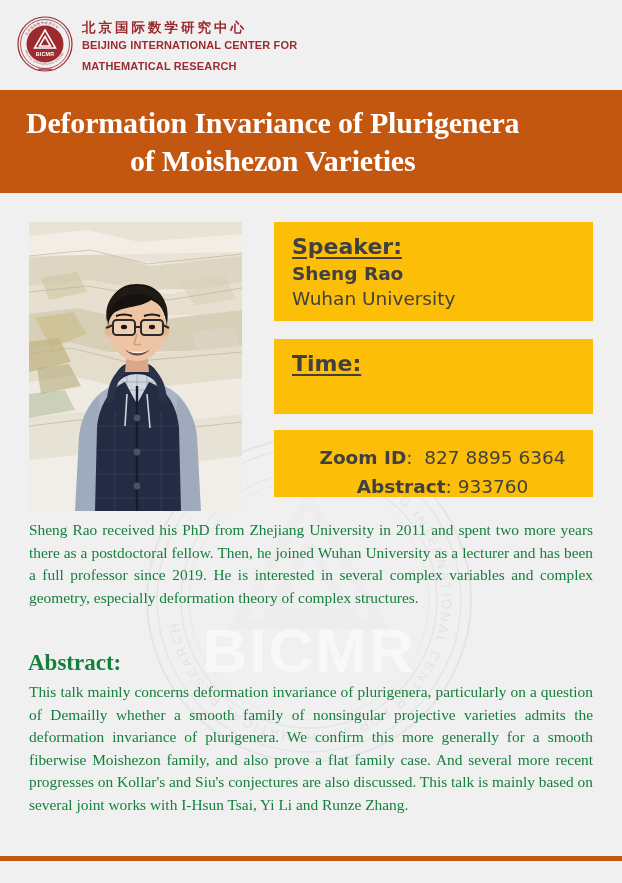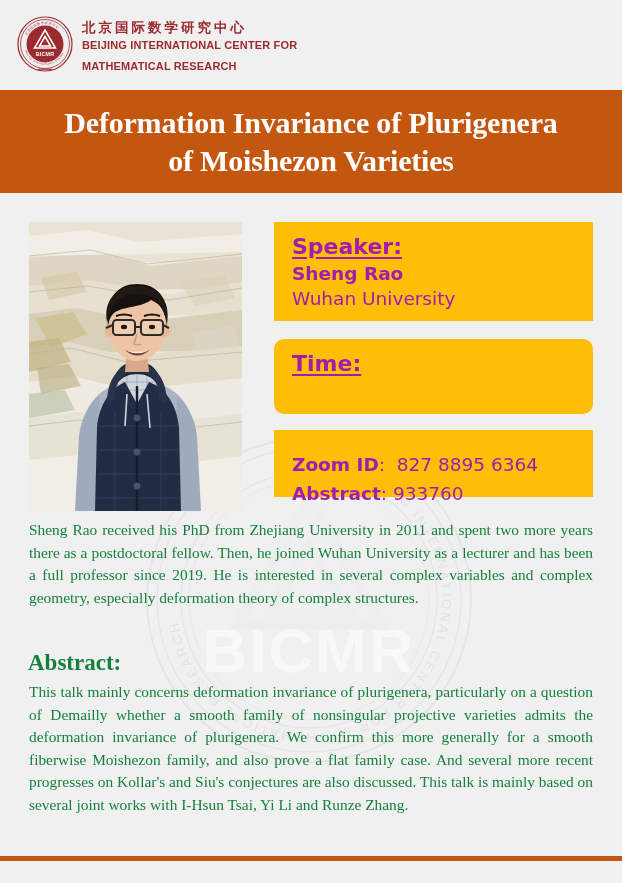--- a/index.html
+++ b/index.html
@@ -71,21 +71,21 @@
   .title-banner {
     position: absolute;
     left: 0;
     top: 90px;
     width: 622px;
     height: 103px;
     background: #c4570f;
     z-index: 2;
     display: flex;
     align-items: center;
-    justify-content: center;
+    justify-content: flex-start;
   }
   .title-text {
     color: #ffffff;
     font-family: "Liberation Serif", serif;
     font-weight: 700;
     font-size: 30px;
     line-height: 38px;
     text-align: center;
     padding: 0 26px;
     letter-spacing: -.2px;
@@ -103,29 +103,29 @@
     background: #dcd7cc;
   }
   .photo svg { display: block; }
 
   
   .infobox {
     position: absolute;
     left: 274px;
     width: 319px;
     background: #fcbe06;
-    color: #a21caf;
+    color: #404040;
     z-index: 2;
     box-sizing: border-box;
     padding: 11px 0 12px 18px;
     font-family: "DejaVu Sans", sans-serif;
   }
   #box-speaker { top: 222px; height: 99px; }
-  #box-time    { top: 339px; height: 75px; border-radius: 10px; }
-  #box-zoom    { top: 430px; height: 67px; padding-top: 20px; }
+  #box-time    { top: 339px; height: 75px; }
+  #box-zoom    { top: 430px; height: 67px; padding-top: 13px; text-align: center; }
 
   .box-head {
     font-size: 22px;
     font-weight: 700;
     line-height: 28px;
     text-decoration: underline;
     text-underline-offset: 3px;
   }
   .box-line-bold {
     font-size: 18.5px;

